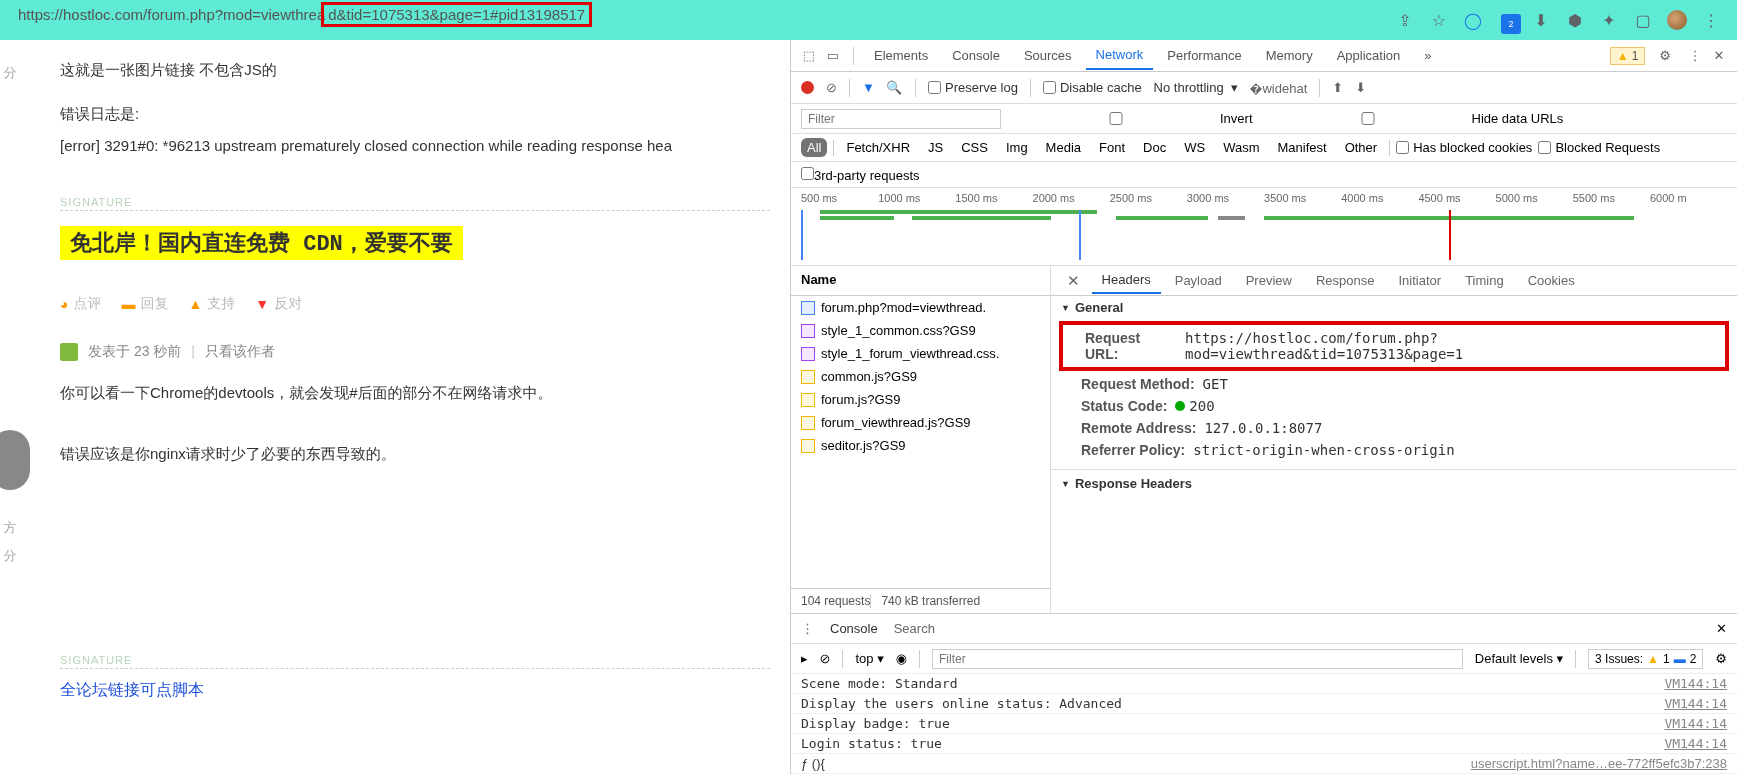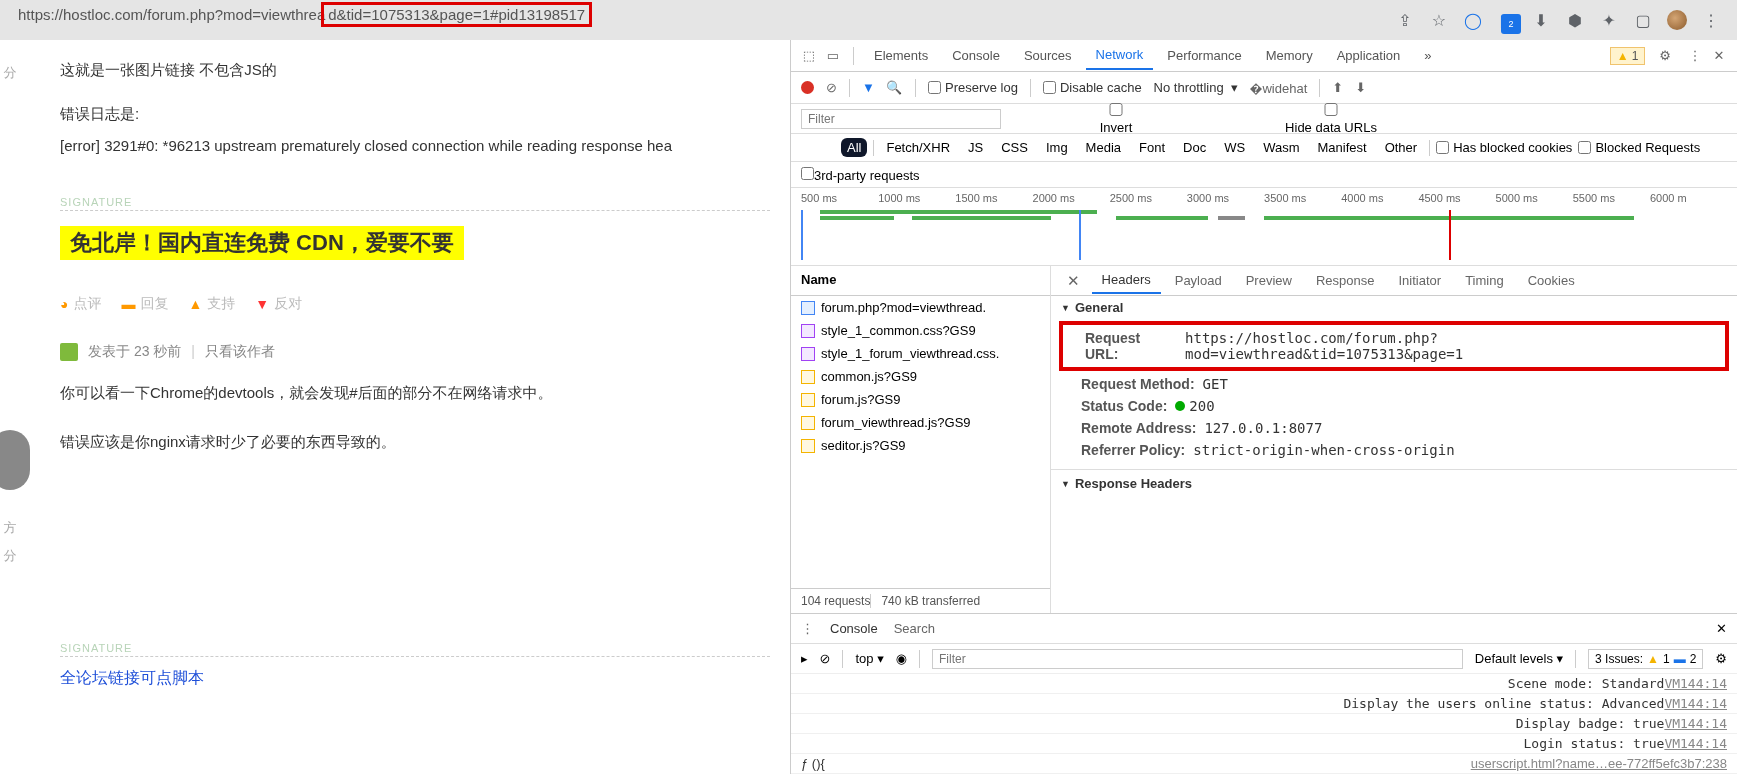--- a/index.html
+++ b/index.html
@@ -1,40 +1,40 @@
 <!DOCTYPE html>
 <html><head>
 <meta charset="utf-8">
 <style>
 * { margin: 0; padding: 0; box-sizing: border-box; }
 body { font-family: Arial, "Microsoft YaHei", sans-serif; font-size: 13px; background: #fff; overflow: hidden; width: 1737px; height: 774px; }
 
 
-.browser-bar { height: 40px; display: flex; align-items: center; padding: 0 8px; background: #e5e5e5; }
+.browser-bar { height: 40px; display: flex; align-items: center; padding: 0 8px; background: #5eead4; }
 .url-bar { flex: 1; height: 28px; border: none; font-size: 15px; color: #555; padding: 0 10px; background: transparent; }
 .url-bar .highlight-url { border: 3px solid #d00; padding: 1px 4px; margin-left: -4px; }
 .browser-icons { display: flex; align-items: center; gap: 14px; padding: 0 8px; }
 .browser-icons span { width: 20px; height: 20px; display: inline-flex; align-items: center; justify-content: center; color: #5f6368; font-size: 16px; }
 .avatar { width: 22px; height: 22px; border-radius: 50%; background: radial-gradient(circle at 40% 40%, #d4a574, #8b5a2b); }
 .badge-icon { position: relative; }
 .badge-icon .badge { position: absolute; bottom: -4px; right: -4px; background: #1a73e8; color: white; font-size: 9px; padding: 0 3px; border-radius: 3px; }
 
 
 .main { display: flex; height: calc(100% - 40px); }
 .left-pane { width: 790px; background: #fff; position: relative; overflow: hidden; }
 .right-pane { flex: 1; background: #fff; border-left: 1px solid #ccc; display: flex; flex-direction: column; }
 
 
 .sidebar-tag { position: absolute; left: 0; top: 25px; width: 20px; color: #aaa; font-size: 13px; text-align: center; line-height: 1.2; }
 .sidebar-tag2 { position: absolute; left: 0; top: 480px; width: 20px; color: #aaa; font-size: 13px; text-align: center; line-height: 1.2; }
 .avatar-circle { position: absolute; left: -10px; top: 390px; width: 40px; height: 60px; border-radius: 30px; background: #888; }
 .forum-content { padding: 10px 20px 10px 60px; color: #333; font-size: 15px; }
 .forum-content p { margin: 8px 0; line-height: 1.6; }
 .signature-label { color: #b8d4b8; font-size: 11px; letter-spacing: 1px; margin-top: 30px; border-bottom: 1px dashed #ccc; padding-bottom: 2px; display: inline-block; width: 100%; }
-.hl-banner { background: #ffff00; font-weight: bold; font-size: 22px; margin: 15px 0; padding: 2px 10px; display: inline-block; }
+.hl-banner { background: #ffff00; font-weight: bold; font-size: 22px; margin: 15px 0; padding: 2px 10px; display: inline-block; font-family: Liberation Mono, monospace; }
 .post-actions { display: flex; gap: 20px; margin: 20px 0; color: #bbb; font-size: 14px; align-items: center; }
 .post-actions span { display: flex; align-items: center; gap: 5px; }
 .post-meta { margin: 30px 0 20px; display: flex; gap: 10px; font-size: 14px; color: #888; }
 .user-icon { width: 18px; height: 18px; background: #7fba3c; border-radius: 2px; display: inline-block; }
 .divider { color: #ccc; }
 .link-blue { color: #1d4ed8; }
 
 
 .dt-toolbar { display: flex; align-items: center; height: 32px; border-bottom: 1px solid #ccc; padding: 0 8px; gap: 4px; font-size: 13px; }
 .dt-toolbar .tab { padding: 6px 10px; color: #555; cursor: pointer; }
@@ -46,25 +46,25 @@
 
 .dt-controls { display: flex; align-items: center; height: 32px; border-bottom: 1px solid #ddd; padding: 0 10px; gap: 12px; font-size: 13px; }
 .record-dot { width: 13px; height: 13px; background: #d93025; border-radius: 50%; }
 .dt-controls .sep { width: 1px; height: 18px; background: #ccc; }
 .dt-controls .icon { color: #666; }
 .dt-controls label { display: flex; align-items: center; gap: 4px; color: #333; }
 .dt-controls .select { color: #333; }
 
 .dt-filter-row { display: flex; align-items: center; height: 30px; border-bottom: 1px solid #ddd; padding: 0 10px; gap: 15px; font-size: 13px; }
 .dt-filter-row input { border: 1px solid #ccc; padding: 2px 6px; font-size: 12px; width: 200px; color: #888; }
-.dt-filter-row label { display: flex; align-items: center; gap: 4px; flex-direction: column; }
+.dt-filter-row label { display: flex; align-items: center; gap: 4px; }
 
 .dt-types { display: flex; align-items: center; height: 28px; border-bottom: 1px solid #ddd; padding: 0 10px; gap: 6px; font-size: 13px; flex-wrap: nowrap; }
 .dt-types .type { padding: 2px 6px; cursor: pointer; }
-.dt-types .type.active { background: #0f172a; color: white; border-radius: 6px; margin-left: 40px; }
+.dt-types .type.active { background: #737373; color: white; border-radius: 6px; }
 .dt-types .sep { width: 1px; height: 16px; background: #ccc; }
 .dt-types label { display: flex; align-items: center; gap: 4px; white-space: nowrap; }
 
 .dt-thirdparty { display: flex; align-items: center; height: 26px; border-bottom: 1px solid #ddd; padding: 0 10px; gap: 6px; font-size: 13px; }
 
 .dt-timeline { height: 78px; border-bottom: 1px solid #ddd; position: relative; padding-top: 4px; }
 .dt-timeline .ticks { display: flex; font-size: 11px; color: #666; padding: 0 10px; }
 .dt-timeline .ticks span { flex: 1; }
 .dt-timeline .bars { position: absolute; top: 22px; left: 10px; right: 10px; height: 50px; }
 .dt-timeline .bar { position: absolute; height: 4px; background: #4caf50; }
@@ -98,21 +98,21 @@
 .dt-console-bar { height: 30px; border-top: 1px solid #ccc; display: flex; align-items: center; padding: 0 10px; gap: 16px; font-size: 13px; }
 .dt-console-bar .tab { color: #666; }
 .dt-console-bar .tab.active { color: #333; font-weight: 500; }
 .dt-console-bar .kebab { color: #666; }
 
 .dt-console-controls { height: 30px; border-top: 1px solid #ddd; display: flex; align-items: center; padding: 0 10px; gap: 12px; font-size: 13px; }
 .dt-console-controls .sep { width: 1px; height: 18px; background: #ccc; }
 .dt-console-controls input { border: 1px solid #ccc; padding: 2px 6px; flex: 1; font-size: 12px; }
 .issues-tag { display: flex; align-items: center; gap: 4px; padding: 2px 6px; border: 1px solid #ccc; font-size: 12px; }
 
-.dt-console-body { flex: 0 0 auto; font-family: Menlo, Consolas, monospace; font-size: 13px; border-top: 1px solid #eee; text-align: right; }
+.dt-console-body { flex: 0 0 auto; font-family: Menlo, Consolas, monospace; font-size: 13px; border-top: 1px solid #eee; }
 .dt-console-row { display: flex; padding: 2px 10px; border-bottom: 1px solid #f0f0f0; }
 .dt-console-row .msg { flex: 1; color: #333; }
 .dt-console-row .src { color: #888; text-decoration: underline; }
 </style>
 </head>
 <body>
 
 <div class="browser-bar">
   <div class="url-bar">
     <span>https://hostloc.com/forum.php?mod=viewthrea</span><span class="highlight-url">d&amp;tid=1075313&amp;page=1#pid13198517</span>
@@ -159,21 +159,21 @@
             <span>反对</span>
           </span>
       </div>
       <div class="post-meta">
         <span class="user-icon"></span>
         <span><span>发表于 </span><span>23 秒前</span></span>
         <span class="divider">|</span>
         <span>只看该作者</span>
       </div>
       <p>你可以看一下Chrome的devtools，就会发现#后面的部分不在网络请求中。</p>
-      <p style="margin-top:25px">错误应该是你nginx请求时少了必要的东西导致的。</p>
+      <p style="margin-top:37px">错误应该是你nginx请求时少了必要的东西导致的。</p>
       <div style="height:150px"></div>
       <div class="signature-label">SIGNATURE</div>
       <p><a class="link-blue" style="font-size:16px">全论坛链接可点脚本</a></p>
     </div>
     <div class="avatar-circle"></div>
     <div class="sidebar-tag2">
         <div>方</div>
         <div style="margin-top:12px">分</div>
       </div>
   </div>

